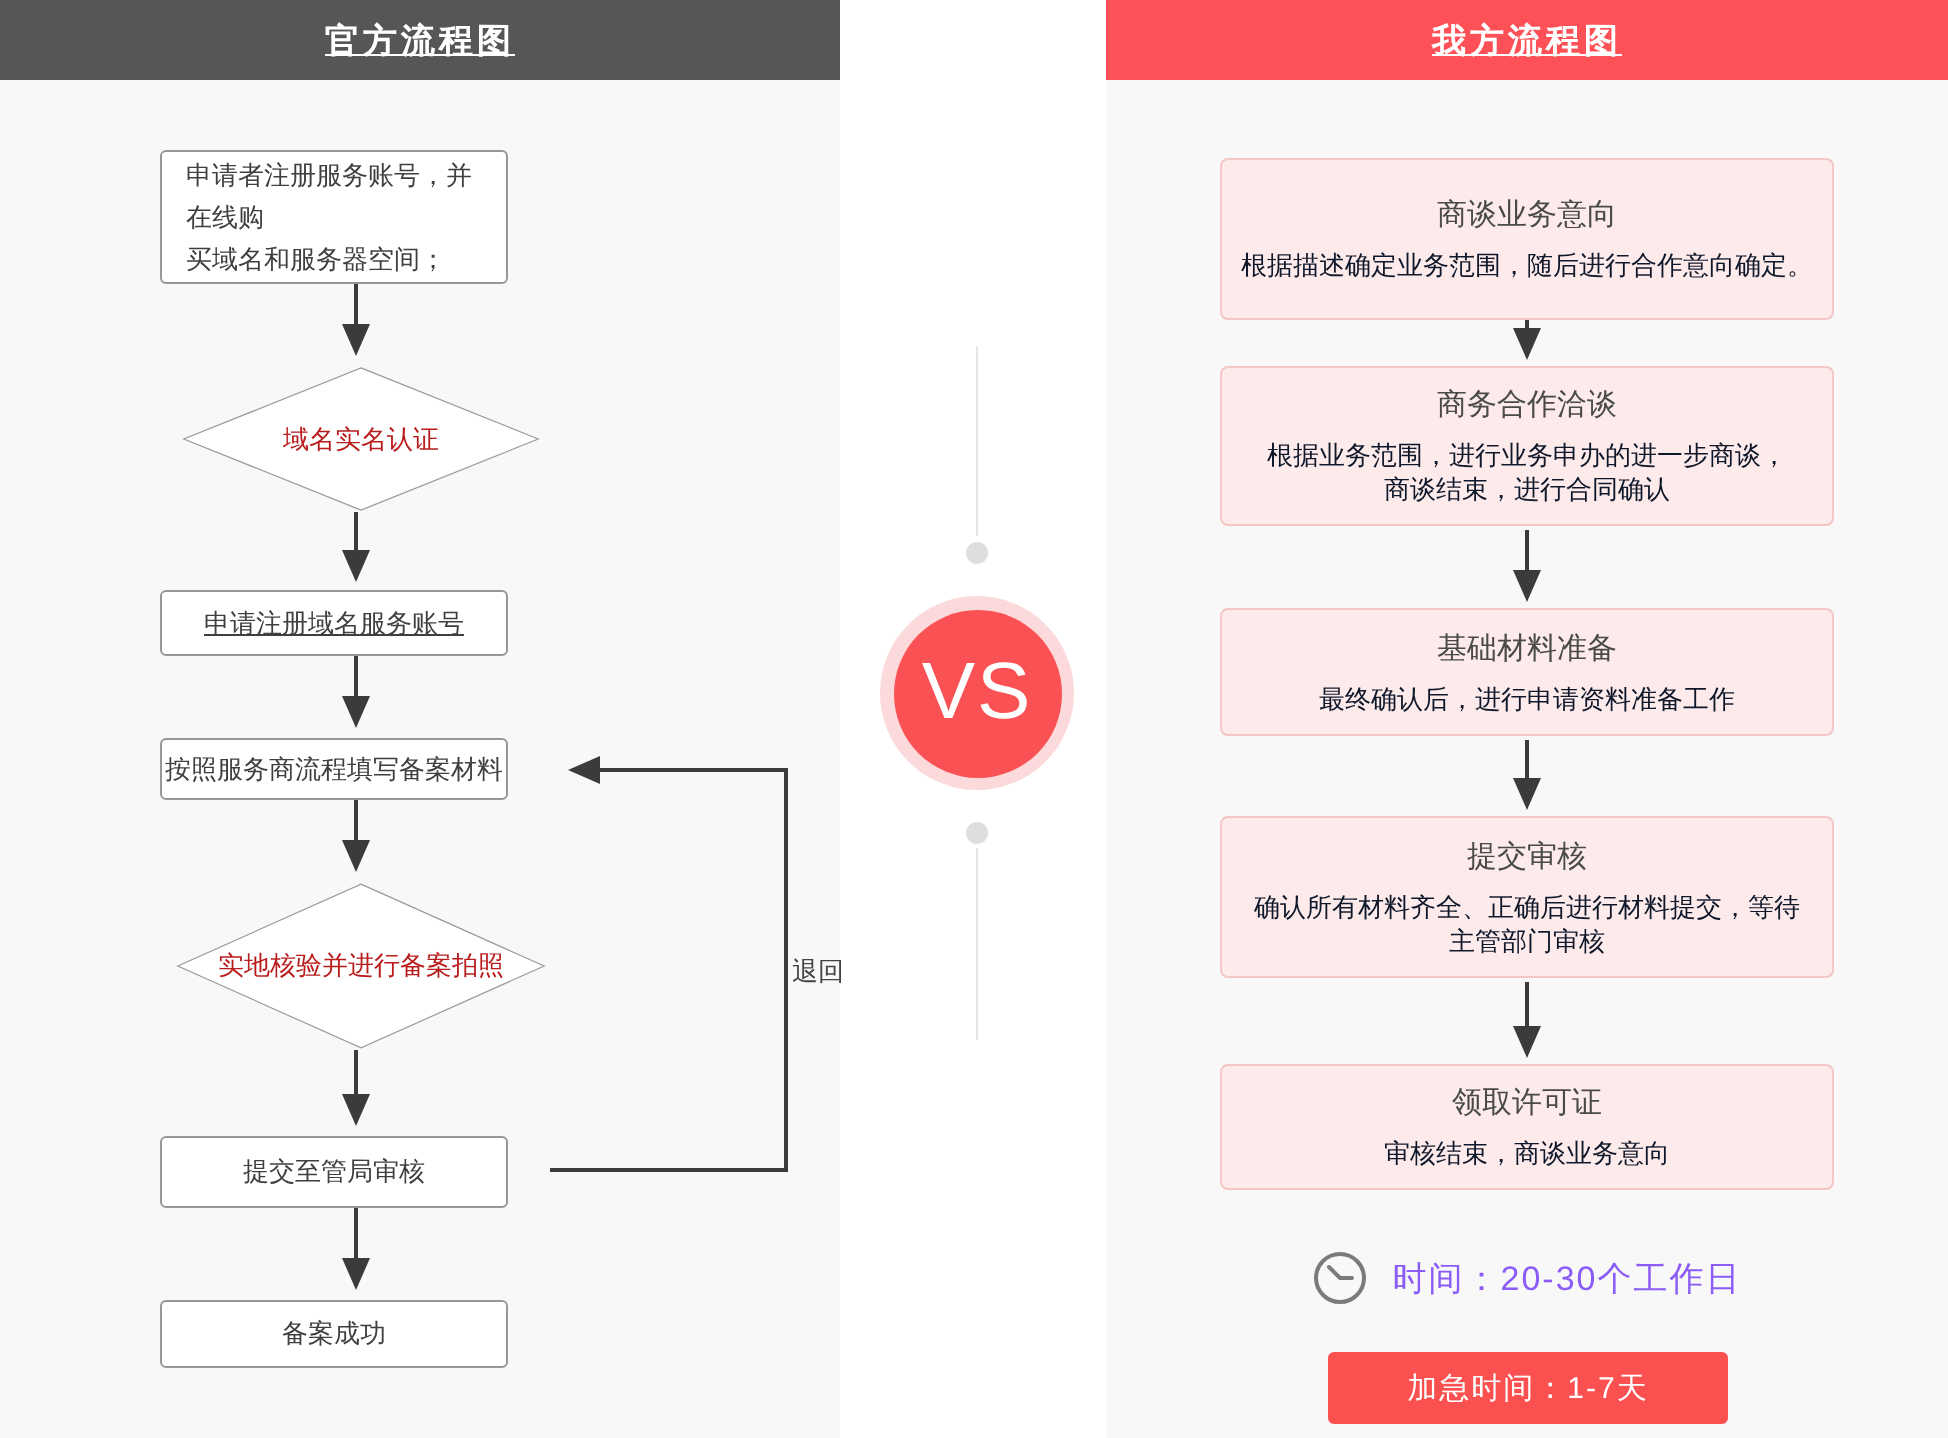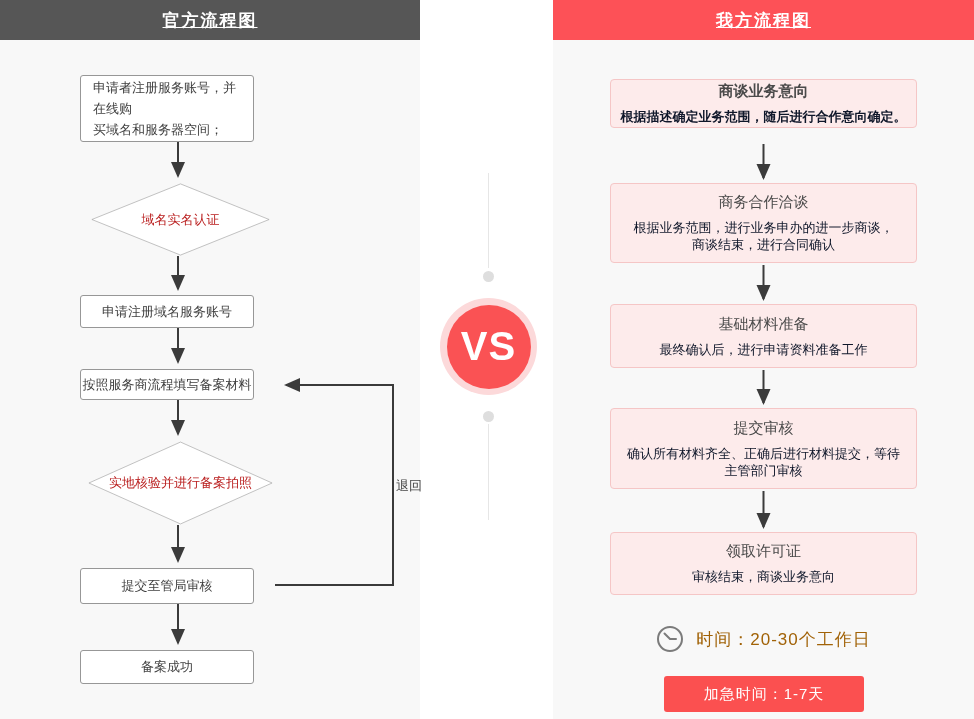--- a/index.html
+++ b/index.html
@@ -24,21 +24,21 @@
   
   .connectors { position: absolute; top: 0; left: 0; pointer-events: none; }
   .fbox {
     position: absolute; left: 80px; width: 174px;
     background: #ffffff; border: 1px solid #979797; border-radius: 3px;
     display: flex; align-items: center; justify-content: center;
     font-size: 13px; color: #3f3f3f; text-align: center;
   }
   .fbox.b1 { top: 75px; height: 67px; }
   .fbox.b1 span { text-align: left; white-space: pre-line; line-height: 21px; padding: 0 12px; }
-  .fbox.b2 { top: 295px; height: 33px; }
+  .fbox.b2 { top: 295px; height: 33px; text-decoration: underline; }
   .fbox.b3 { top: 369px; height: 31px; }
   .fbox.b4 { top: 568px; height: 36px; }
   .fbox.b5 { top: 650px; height: 34px; align-items: center; }
   .diamond { position: absolute; display: flex; align-items: center; justify-content: center; }
   .diamond .dshape { position: absolute; top: 0; left: 0; width: 100%; height: 100%; }
   .diamond .dshape polygon { fill: #ffffff; stroke: #9a9a9a; stroke-width: 0.6; vector-effect: non-scaling-stroke; }
   .diamond .dlabel { position: relative; font-size: 13px; color: #b91c1c; }
   .diamond.d1 { left: 91px; top: 183px; width: 179px; height: 73px; }
   .diamond.d2 { left: 88px; top: 441px; width: 185px; height: 84px; }
   .return-label { position: absolute; left: 396px; top: 477px; font-size: 13px; color: #444444; white-space: nowrap; }
@@ -52,43 +52,43 @@
   .dot.bottom { top: 411px; }
   .vs-ring {
     position: absolute; left: 440px; top: 298px; width: 97px; height: 97px;
     border-radius: 50%; background: #fcd9da;
     display: flex; align-items: center; justify-content: center;
   }
   .vs-circle {
     width: 84px; height: 84px; border-radius: 50%;
     background: var(--accent-red, #fa5254);
     display: flex; align-items: center; justify-content: center;
-    color: #ffffff; font-size: 40px; font-weight: 700; letter-spacing: 1px;
+    color: #ffffff; font-size: 40px; font-weight: 400; letter-spacing: 1px;
   }
 
   
   .step {
     position: absolute; left: 57px; width: 307px;
     background: #fdebeb; border: 1px solid #f5c6c6; border-radius: 4px;
     display: flex; flex-direction: column; align-items: center; justify-content: center;
     gap: 7px; text-align: center;
   }
   .step-title { font-size: 15px; color: #4a4a4a; }
   .step-desc  { font-size: 13px; color: #0f172a; line-height: 17px; white-space: pre-line; }
-  .step.s1 { top: 79px;  height: 49px; font-weight: bold; }
+  .step.s1 { top: 79px;  height: 81px; }
   .step.s2 { top: 183px; height: 80px; }
   .step.s3 { top: 304px; height: 64px; }
   .step.s4 { top: 408px; height: 81px; }
   .step.s5 { top: 532px; height: 63px; }
 
   .time-row {
     position: absolute; top: 624px; left: 0; right: 0; height: 30px;
     display: flex; align-items: center; justify-content: center; gap: 12px;
   }
-  .time-text { font-size: 17px; color: #a16207; letter-spacing: 1px; }
+  .time-text { font-size: 17px; color: #8b5cf6; letter-spacing: 1px; }
   .clock-svg { width: 28px; height: 28px; }
   .clock-svg circle { fill: none; stroke: #7b7b7b; stroke-width: 2; }
   .clock-svg path { fill: none; stroke: #7b7b7b; stroke-width: 2; stroke-linecap: round; }
 
   .urgent-btn {
     position: absolute; top: 676px; left: 111px; width: 200px; height: 36px;
     background: var(--button-red, #fb5050); border-radius: 3px;
     display: flex; align-items: center; justify-content: center;
     color: #ffffff; font-size: 15px; letter-spacing: 1px; cursor: pointer;
   }

